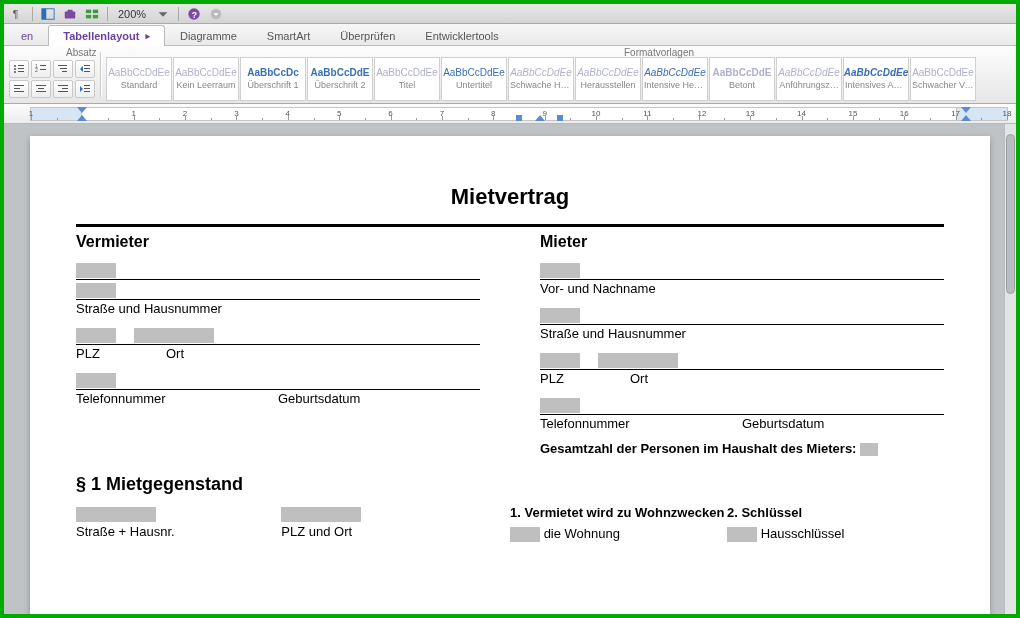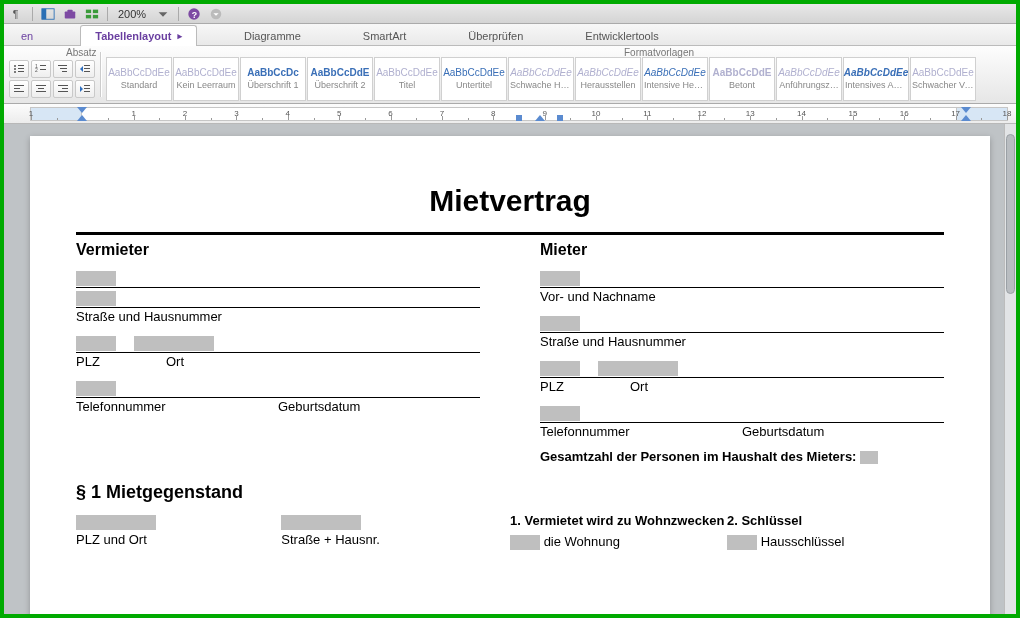--- a/index.html
+++ b/index.html
@@ -7,21 +7,21 @@
     .window { position: absolute; top: 4px; left: 4px; right: 4px; bottom: 4px; background: #fff; display: flex; flex-direction: column; }
 
     
     .qat { height: 20px; background: linear-gradient(#e8e8e8,#d4d4d4); border-bottom: 1px solid #aaa; display: flex; align-items: center; padding: 0 4px; gap: 4px; }
     .qat-item { width: 18px; height: 16px; display: flex; align-items: center; justify-content: center; border: 1px solid transparent; border-radius: 2px; }
     .qat-sep { width: 1px; height: 14px; background: #aaa; margin: 0 2px; }
     .qat .zoom { font-size: 11px; color: #333; padding: 0 4px; }
     .qat svg { width: 14px; height: 14px; }
 
     
-    .ribbon-tabs { height: 22px; background: linear-gradient(#f7f7f7,#e9e9e9); border-bottom: 1px solid #bbb; display: flex; align-items: stretch; padding-left: 2px; gap: 32px; }
+    .ribbon-tabs { height: 22px; background: linear-gradient(#f7f7f7,#e9e9e9); border-bottom: 1px solid #bbb; display: flex; align-items: stretch; padding-left: 2px; }
     .ribbon-tab { padding: 0 14px; display: flex; align-items: center; font-size: 11px; color: #555; border: 1px solid transparent; border-bottom: none; position: relative; top: 1px; cursor: default; }
     .ribbon-tab.first { color: #6a3fa0; }
     .ribbon-tab.active { background: #fff; border-color: #bbb; border-top-left-radius: 3px; border-top-right-radius: 3px; color: #6a3fa0; font-weight: 600; }
     .ribbon-tab.active::after { content: '▸'; margin-left: 6px; font-size: 9px; color: #6a3fa0; }
 
     
     .ribbon { height: 58px; background: linear-gradient(#fdfdfd,#e6e6e6); border-bottom: 1px solid #aaa; display: flex; align-items: stretch; position: relative; font-size: 10px; color: #666; }
     .group-label { position: absolute; top: 1px; font-size: 10px; color: #777; }
     .group-label.absatz { left: 62px; }
     .group-label.fv { left: 620px; }
@@ -45,21 +45,21 @@
     .ruler-num { position: absolute; top: 1px; font-size: 8px; color: #555; transform: translateX(-50%); }
     .ruler-tick { position: absolute; bottom: 0; width: 1px; height: 4px; background: #999; }
     .ruler-marker { position: absolute; width: 0; height: 0; }
     .ruler-marker.down { top: -1px; border-left: 5px solid transparent; border-right: 5px solid transparent; border-top: 6px solid #5b8bd0; transform: translateX(-5px); }
     .ruler-marker.up { bottom: -1px; border-left: 5px solid transparent; border-right: 5px solid transparent; border-bottom: 6px solid #5b8bd0; transform: translateX(-5px); }
     .ruler-marker.tab { bottom: -1px; width: 6px; height: 6px; background: #5b8bd0; transform: translateX(-3px); border: none; }
 
     
     .doc-area { flex: 1; background: #bfc3c6; overflow: hidden; position: relative; }
     .page { position: absolute; left: 26px; top: 12px; width: 960px; min-height: 600px; background: #fff; box-shadow: 0 2px 6px rgba(0,0,0,.25); padding: 24px 46px; }
-    .doc-title { text-align: center; font-family: Arial, sans-serif; font-weight: bold; font-size: 30px; margin: 24px 0 14px; color: #000; }
+    .doc-title { text-align: center; font-family: Arial, sans-serif; font-weight: bold; font-size: 22px; margin: 24px 0 14px; color: #000; }
     .thick-rule { border: 0; border-top: 3px solid #000; margin: 0 0 6px; }
     .two-col { display: flex; gap: 60px; }
     .col { flex: 1; font-family: Arial, sans-serif; color: #000; }
     .col h3 { font-size: 16px; font-weight: bold; margin-bottom: 10px; }
     .field-row { border-bottom: 1px solid #000; padding: 2px 0 1px; margin-bottom: 1px; display: flex; gap: 18px; min-height: 18px; }
     .ph { display: inline-block; background: #bfbfbf; height: 15px; }
     .ph.w30 { width: 30px; }
     .ph.w40 { width: 40px; }
     .ph.w80 { width: 80px; }
     .lbl-row { font-size: 13px; margin-bottom: 10px; display: flex; }
@@ -414,27 +414,27 @@
       </div>
 
       <div class="section-h">§ 1 Mietgegenstand</div>
 
       <div class="bottom-row">
         <div class="left">
           <div style="width:45%;">
             <div class="field-row" style="border:none;">
                 <span class="ph w80"></span>
               </div>
-            <div>PLZ und Ort</div>
+            <div>Straße + Hausnr.</div>
           </div>
           <div style="width:45%;">
             <div class="field-row" style="border:none;">
                 <span class="ph w80"></span>
               </div>
-            <div>Straße + Hausnr.</div>
+            <div>PLZ und Ort</div>
           </div>
         </div>
         <div class="right">
           <div class="rc">
             <b>1. Vermietet wird zu Wohnzwecken</b>
             <div style="margin-top:6px;"><span class="ph w30"></span> <span>die Wohnung</span></div>
           </div>
           <div class="rc">
             <b>2. Schlüssel</b>
             <div style="margin-top:6px;"><span class="ph w30"></span> <span>Hausschlüssel</span></div>

